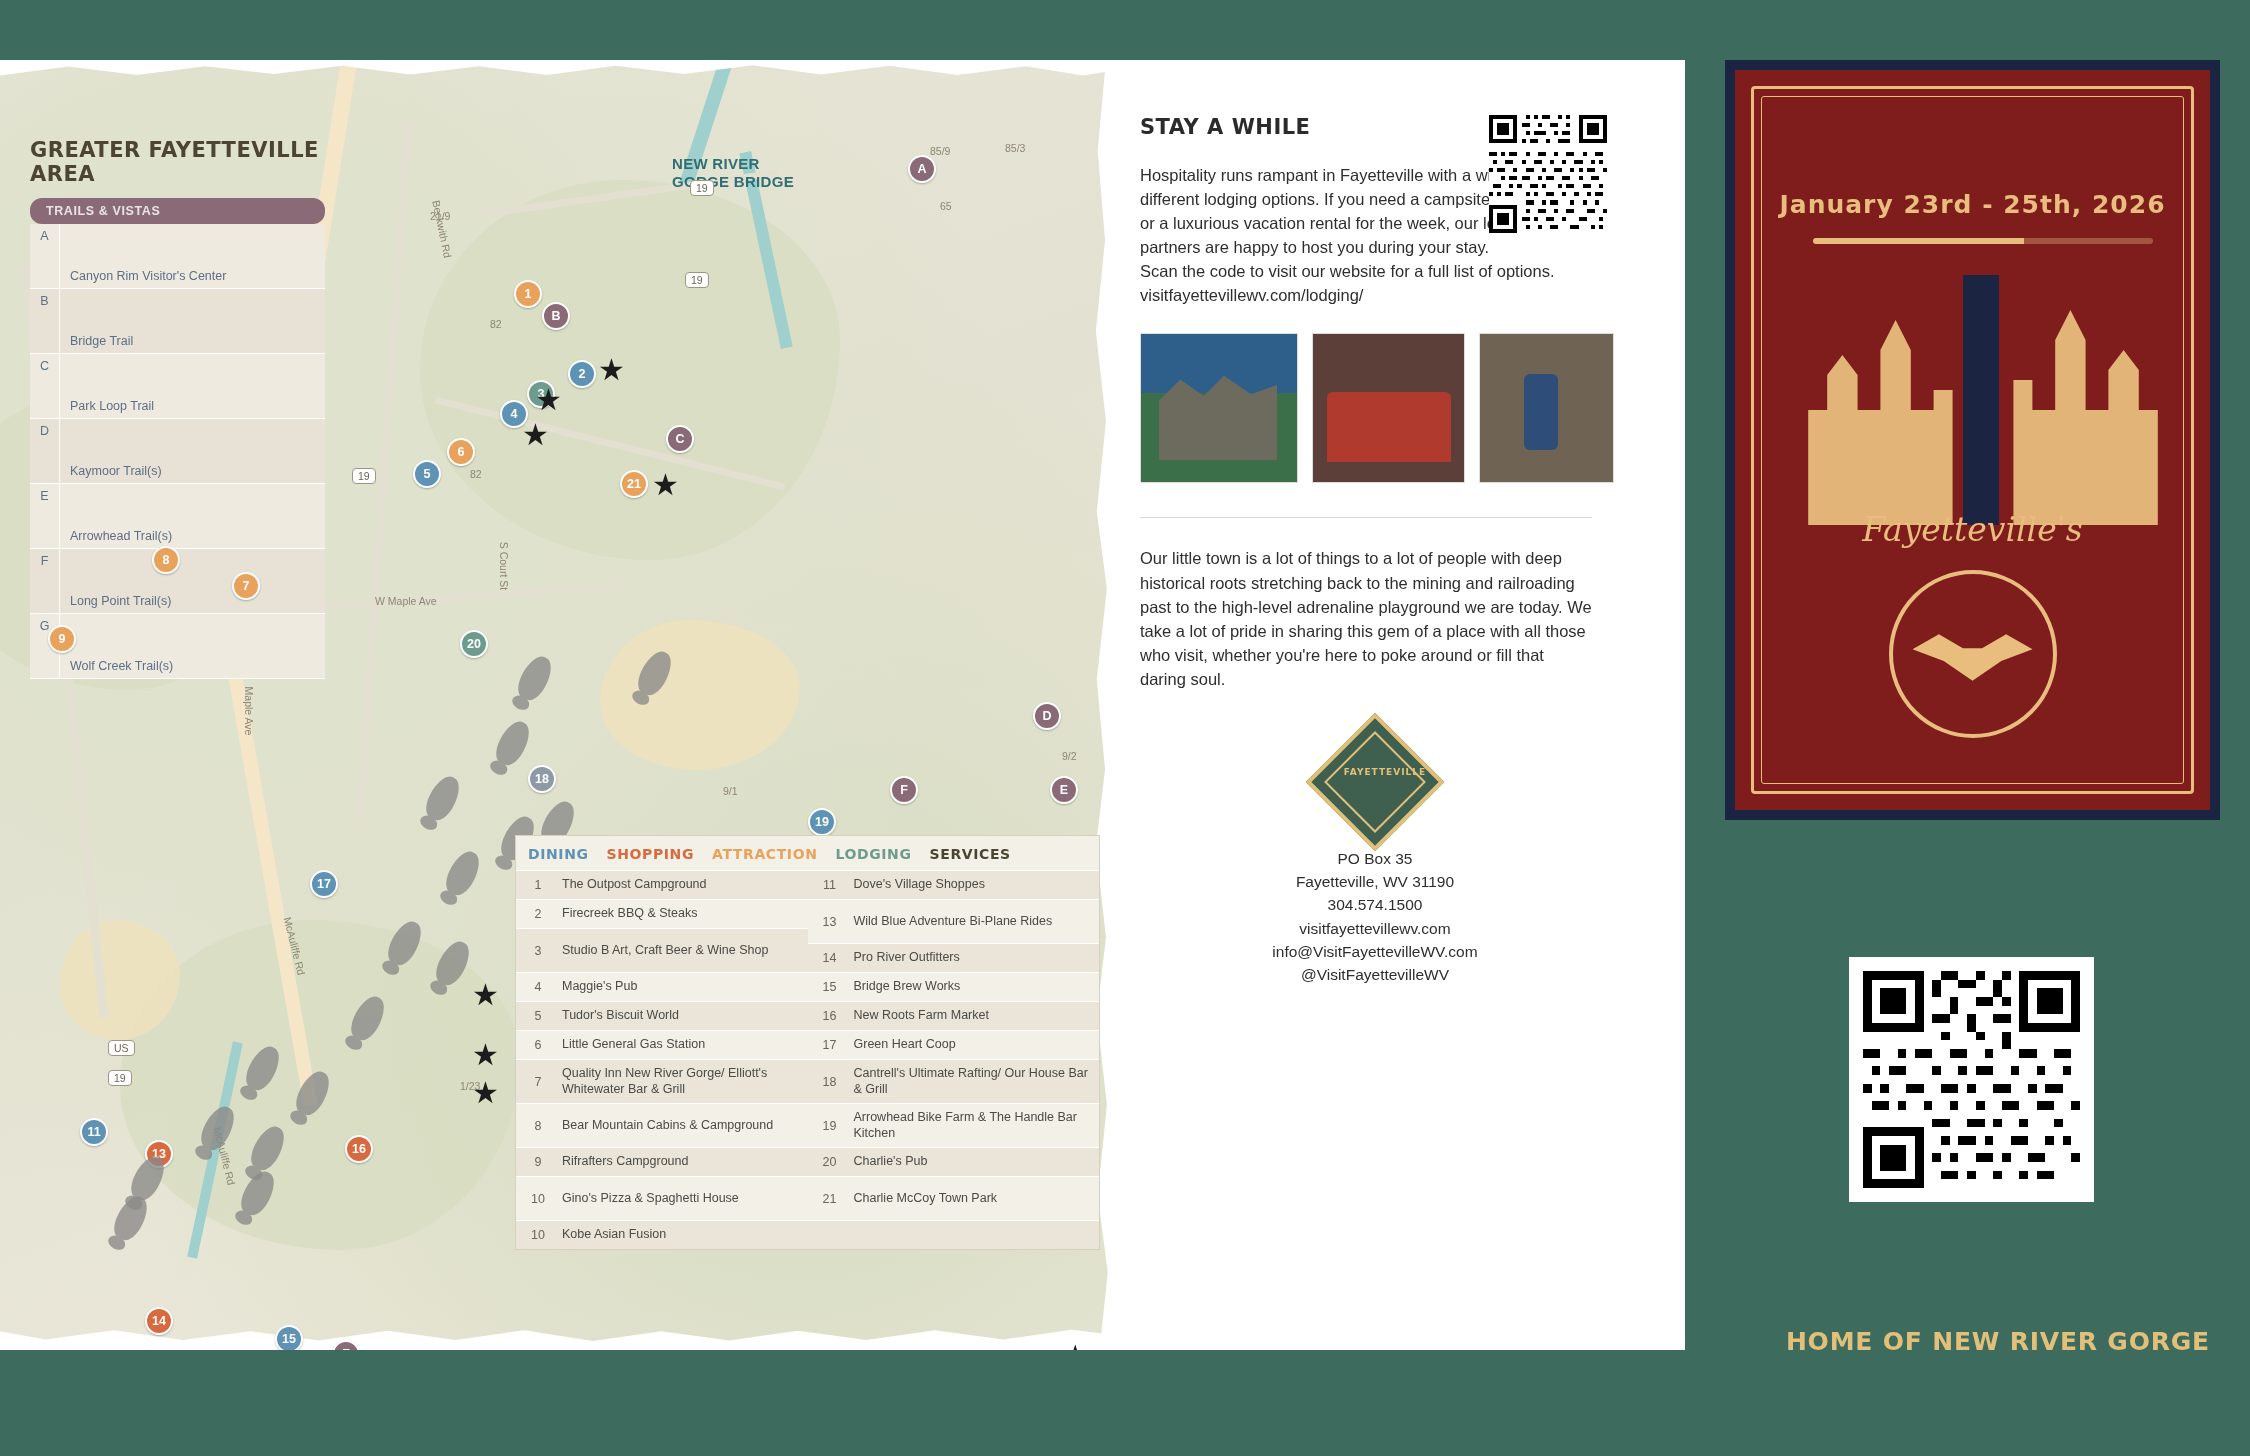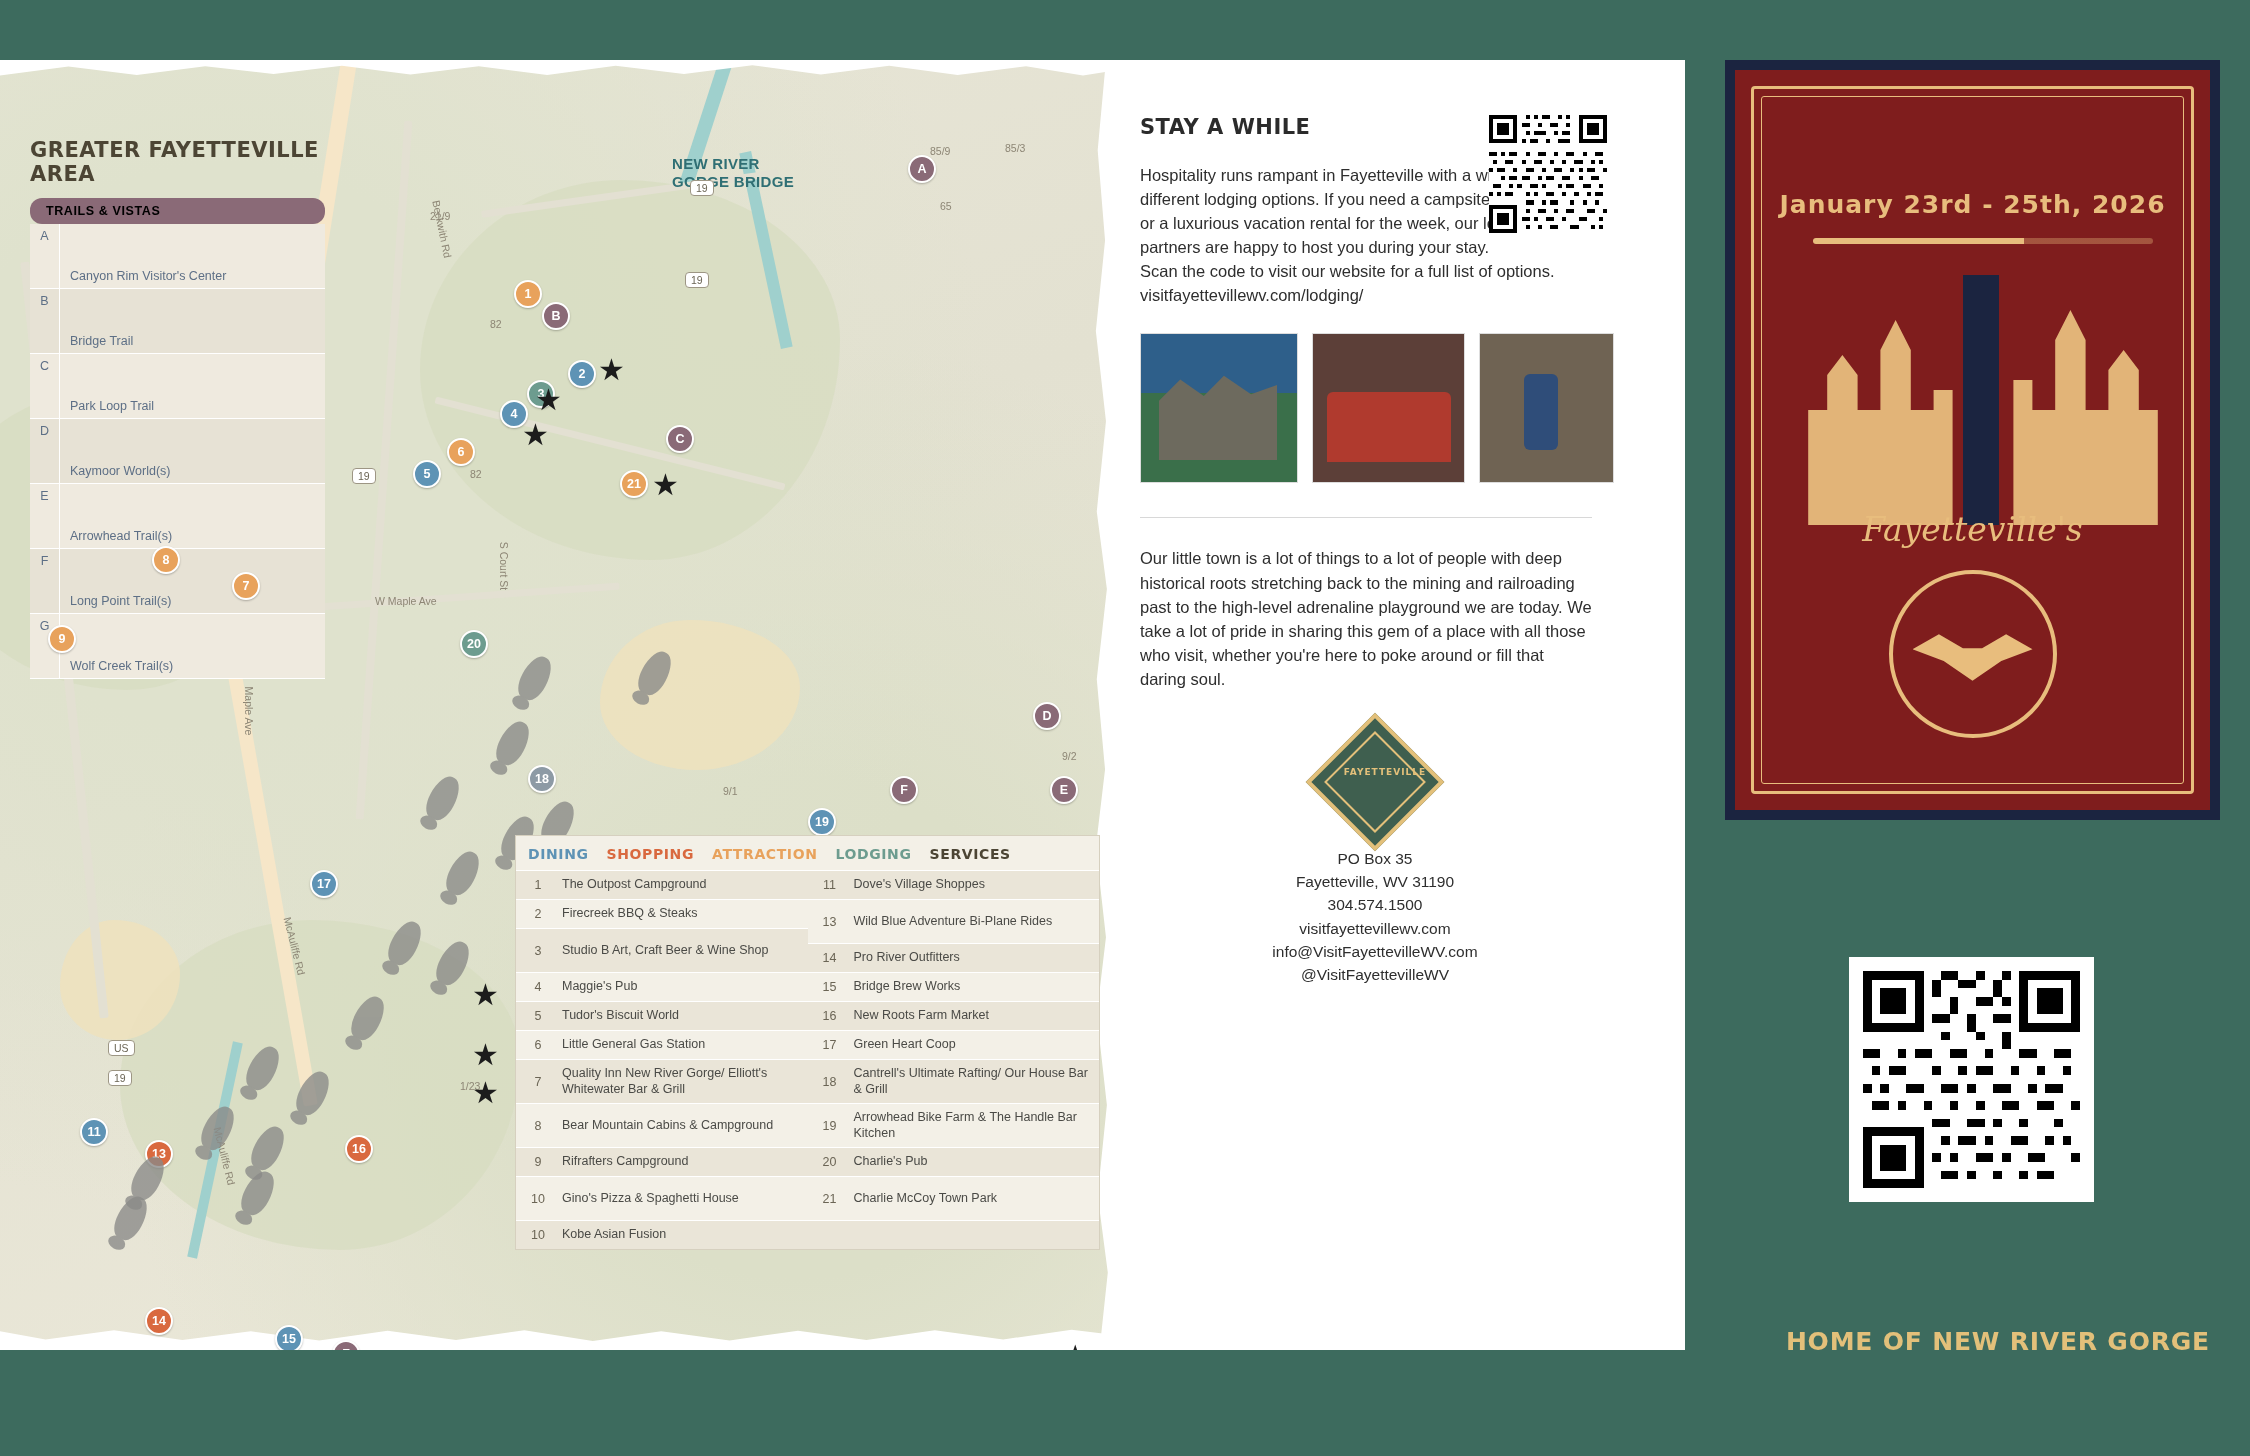--- a/index.html
+++ b/index.html
@@ -83,21 +83,21 @@
   #trails-title {
     font-family: "DejaVu Sans", sans-serif;
     font-weight: bold;
     font-size: 21px;
     letter-spacing: .5px;
     color: #4c4534;
     margin-bottom: 12px;
   }
   #trails-header {
     background: #8a6a77;
-    color: #000000;
+    color: #e5e5e5;
     font-weight: bold;
     font-size: 12.5px;
     letter-spacing: .6px;
     padding: 6px 16px;
     border-radius: 12px;
   }
   .trail-row {
     display: flex;
     background: #efeadf;
     border-bottom: 1px solid #ffffff;
@@ -474,21 +474,21 @@
         <div class="trail-row">
             <div class="trail-letter">B</div>
             <div class="trail-name">Bridge Trail</div>
           </div>
         <div class="trail-row">
             <div class="trail-letter">C</div>
             <div class="trail-name">Park Loop Trail</div>
           </div>
         <div class="trail-row">
             <div class="trail-letter">D</div>
-            <div class="trail-name">Kaymoor World(s)</div>
+            <div class="trail-name">Kaymoor Trail(s)</div>
           </div>
         <div class="trail-row">
             <div class="trail-letter">E</div>
             <div class="trail-name">Arrowhead Trail(s)</div>
           </div>
         <div class="trail-row">
             <div class="trail-letter">F</div>
             <div class="trail-name">Long Point Trail(s)</div>
           </div>
         <div class="trail-row">

